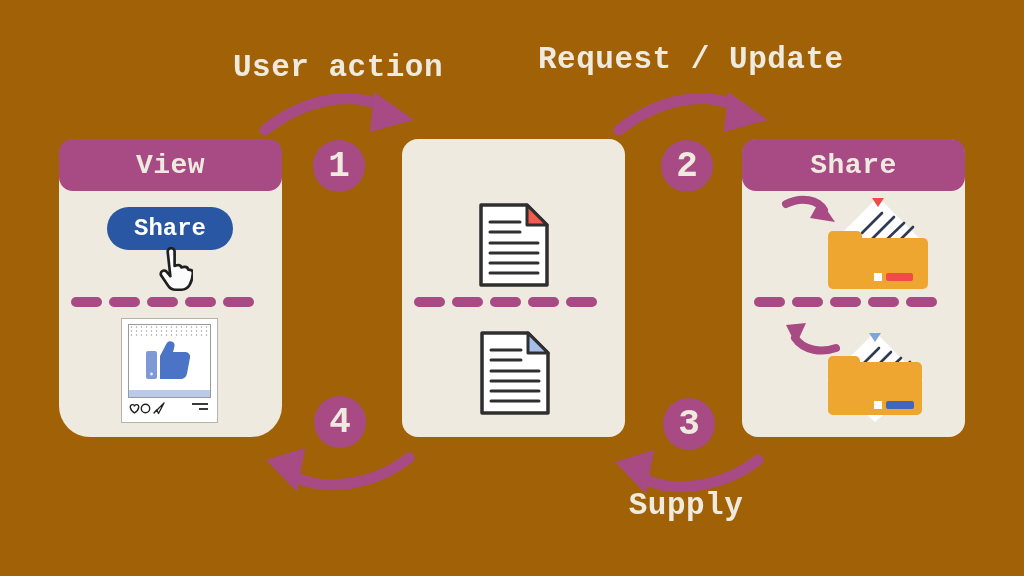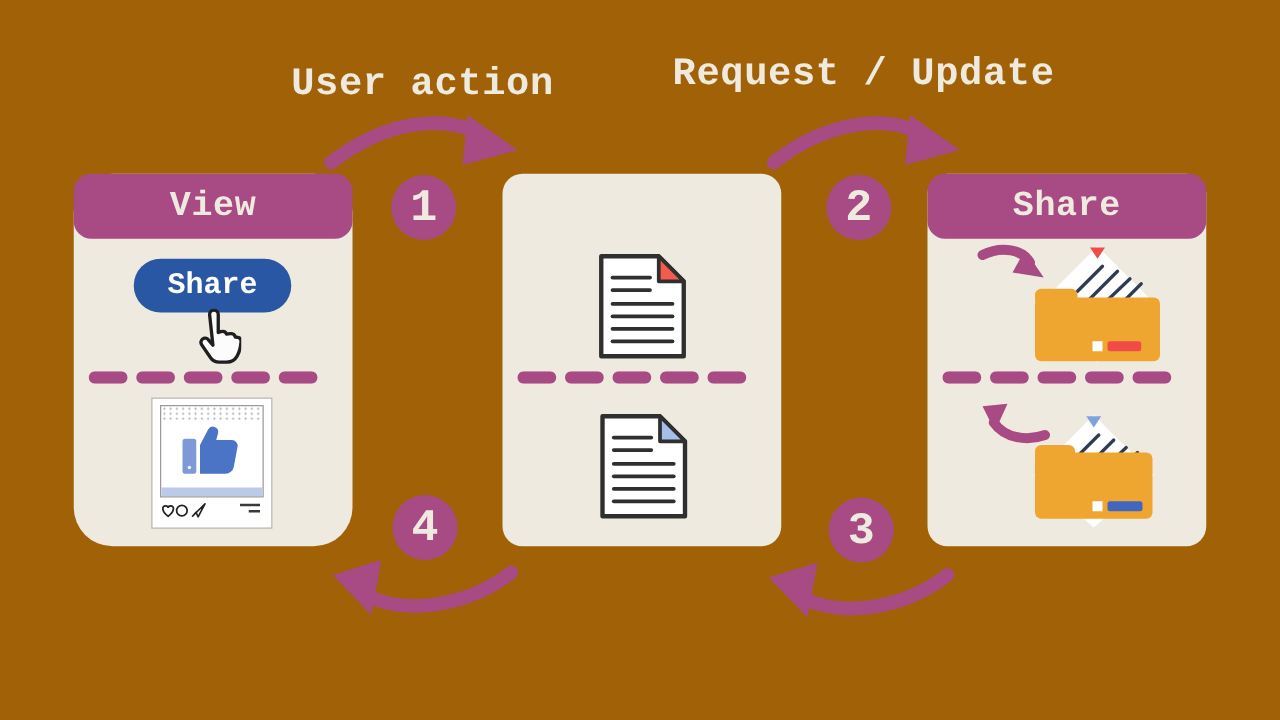--- a/index.html
+++ b/index.html
@@ -59,20 +59,21 @@
   .post-lines i.l1 { width:16px; }
   .post-lines i.l2 { width:9px; margin-left:7px; }
 </style>
 </head>
 <body>
 
 <div class="stage">
 
   <div class="flow-label" style="left:218px; top:50px; width:240px;">User action</div>
   <div class="flow-label" style="left:538px; top:42px; width:300px;">Request / Update</div>
+  <div class="flow-label" style="left:616px; top:488px; width:140px;">Supply</div>
 
   <svg class="abs" style="left:258px; top:86px;" width="162" height="52" viewBox="0 0 162 52">
     <path d="M7 44 C 48 12 96 4 127 22" fill="none" stroke="#A84A84" stroke-width="11" stroke-linecap="round"></path>
     <path d="M116 6 L156 34 L112 46 Z" fill="#A84A84"></path>
   </svg>
   <svg class="abs" style="left:612px; top:86px;" width="162" height="52" viewBox="0 0 162 52">
     <path d="M7 44 C 48 12 96 4 127 22" fill="none" stroke="#A84A84" stroke-width="11" stroke-linecap="round"></path>
     <path d="M116 6 L156 34 L112 46 Z" fill="#A84A84"></path>
   </svg>
   <svg class="abs" style="left:261px; top:444px;" width="154" height="50" viewBox="0 0 154 50">

